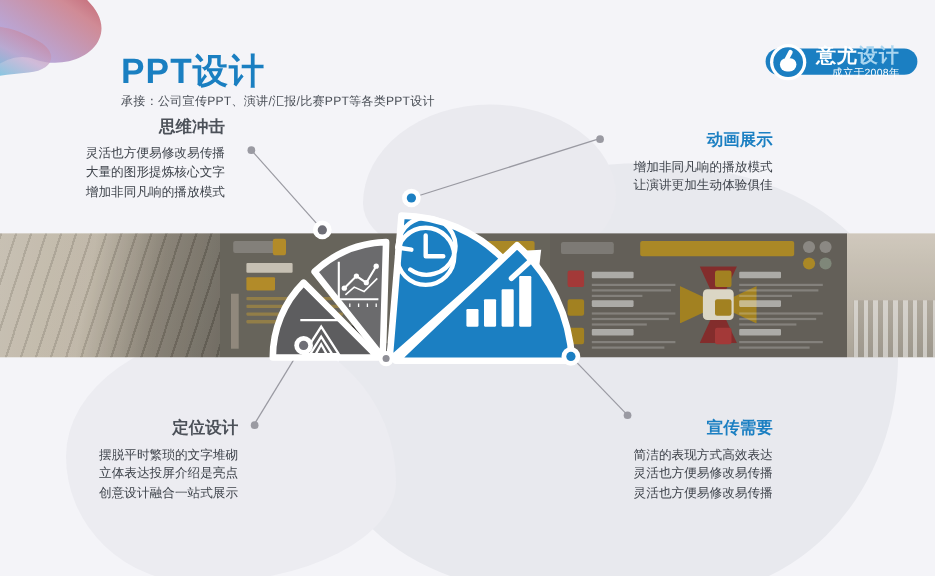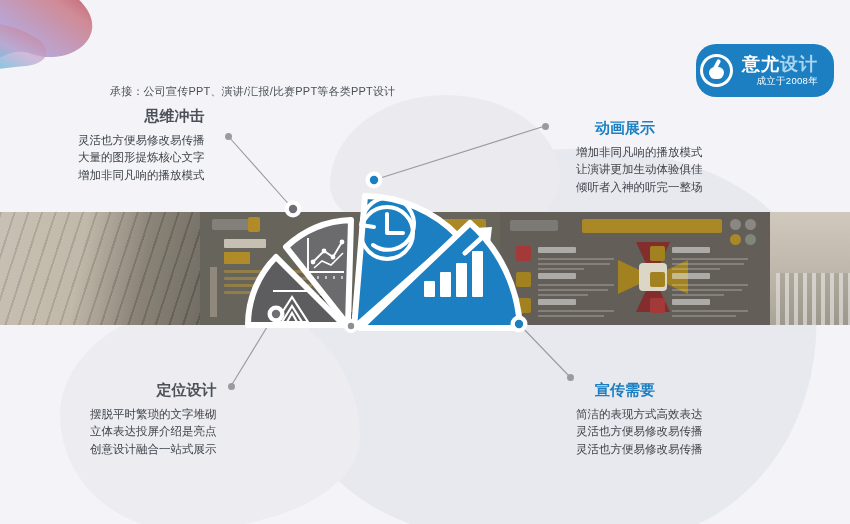--- a/index.html
+++ b/index.html
@@ -98,38 +98,38 @@
   
   .deco-blob{position:absolute;left:-42px;top:-34px;width:170px;height:120px;}
 
   
   .header{position:absolute;left:0;top:0;width:850px;height:112px;}
   .title-row{position:absolute;left:110px;top:48px;display:flex;align-items:baseline;gap:12px;}
   .title-main{font-size:32px;font-weight:bold;color:#1a7fc1;letter-spacing:1px;line-height:1;}
   .title-sub{font-size:23px;color:#4c5560;letter-spacing:1px;line-height:1;}
   .title-desc{position:absolute;left:110px;top:84px;font-size:11px;color:#4a4f57;letter-spacing:.2px;white-space:nowrap;}
 
-  .logo{position:absolute;right:16px;top:44px;height:53px;display:flex;align-items:center;
+  .logo{position:absolute;right:16px;top:44px;height:24px;display:flex;align-items:center;
         background:#1b7fc2;border-radius:20px;padding:0 16px 0 4px;}
   .logo-mark{width:33px;height:33px;border-radius:50%;background:#ffffff;position:relative;flex:0 0 auto;}
   .logo-mark .inner{position:absolute;left:3px;top:3px;width:27px;height:27px;border-radius:50%;background:#1b7fc2;}
   .logo-mark .mouse{position:absolute;left:9px;top:13px;width:15px;height:12px;border-radius:7px 7px 8px 8px;background:#fff;}
   .logo-mark .tail{position:absolute;left:15px;top:5px;width:4px;height:11px;background:#fff;transform:rotate(28deg);border-radius:2px;}
   .logo-text{margin-left:9px;display:flex;flex-direction:column;justify-content:center;line-height:1;}
   .logo-name{font-size:18px;font-weight:bold;color:#fff;letter-spacing:1px;}
   .logo-name .light{color:#a9d5ef;font-weight:bold;}
   .logo-year{font-size:9.5px;color:#fff;letter-spacing:.3px;margin-top:3px;text-align:right;}
 
   
   .endpoint{position:absolute;width:7px;height:7px;border-radius:50%;background:#9a9aa2;}
 
   .tblock{position:absolute;}
   .tblock .th{font-size:15px;font-weight:bold;line-height:1.1;margin-bottom:7px;}
   .tblock .tl{font-size:11.5px;line-height:1.55;color:#3e434b;white-space:nowrap;}
-  .tblock.right .th{text-align:left;margin-left:19px;}
+  .tblock.right .th{text-align:right;}
   .tblock.lefty{text-align:right;}
   .th.blue{color:#1b7fc2;}
   .th.gray{color:#4c5159;}
 
   .tb-tl{left:78px;top:108px;}
   .tb-tr{left:576px;top:120px;}
   .tb-bl{left:78px;top:382px;margin-left:12px;}
   .tb-br{left:576px;top:382px;}
 </style>
 </head>
@@ -354,20 +354,21 @@
     </g>
   </svg>
 
   <div class="endpoint" style="left:225px;top:133px"></div>
   <div class="endpoint" style="left:542px;top:123px"></div>
   <div class="endpoint" style="left:228px;top:383px"></div>
   <div class="endpoint" style="left:567px;top:374px"></div>
 
   <div class="header">
     <div class="title-row">
+      <span class="title-main">PPT设计</span>
     </div>
     <div class="title-desc">承接：公司宣传PPT、演讲/汇报/比赛PPT等各类PPT设计</div>
 
     <div class="logo">
       <div class="logo-mark">
         <div class="inner"></div>
         <div class="tail"></div>
         <div class="mouse"></div>
       </div>
       <div class="logo-text">
@@ -383,21 +384,20 @@
     <div class="th gray">思维冲击</div>
     <div class="tl">灵活也方便易修改易传播</div>
     <div class="tl">大量的图形提炼核心文字</div>
     <div class="tl">增加非同凡响的播放模式</div>
   </div>
 
   <div class="tblock right tb-tr">
     <div class="th blue">动画展示</div>
     <div class="tl">增加非同凡响的播放模式</div>
     <div class="tl">让演讲更加生动体验俱佳</div>
-    <div class="tl">倾听者入神的听完一整场</div>
   </div>
 
   <div class="tblock lefty tb-bl">
     <div class="th gray">定位设计</div>
     <div class="tl">摆脱平时繁琐的文字堆砌</div>
     <div class="tl">立体表达投屏介绍是亮点</div>
     <div class="tl">创意设计融合一站式展示</div>
   </div>
 
   <div class="tblock right tb-br">

